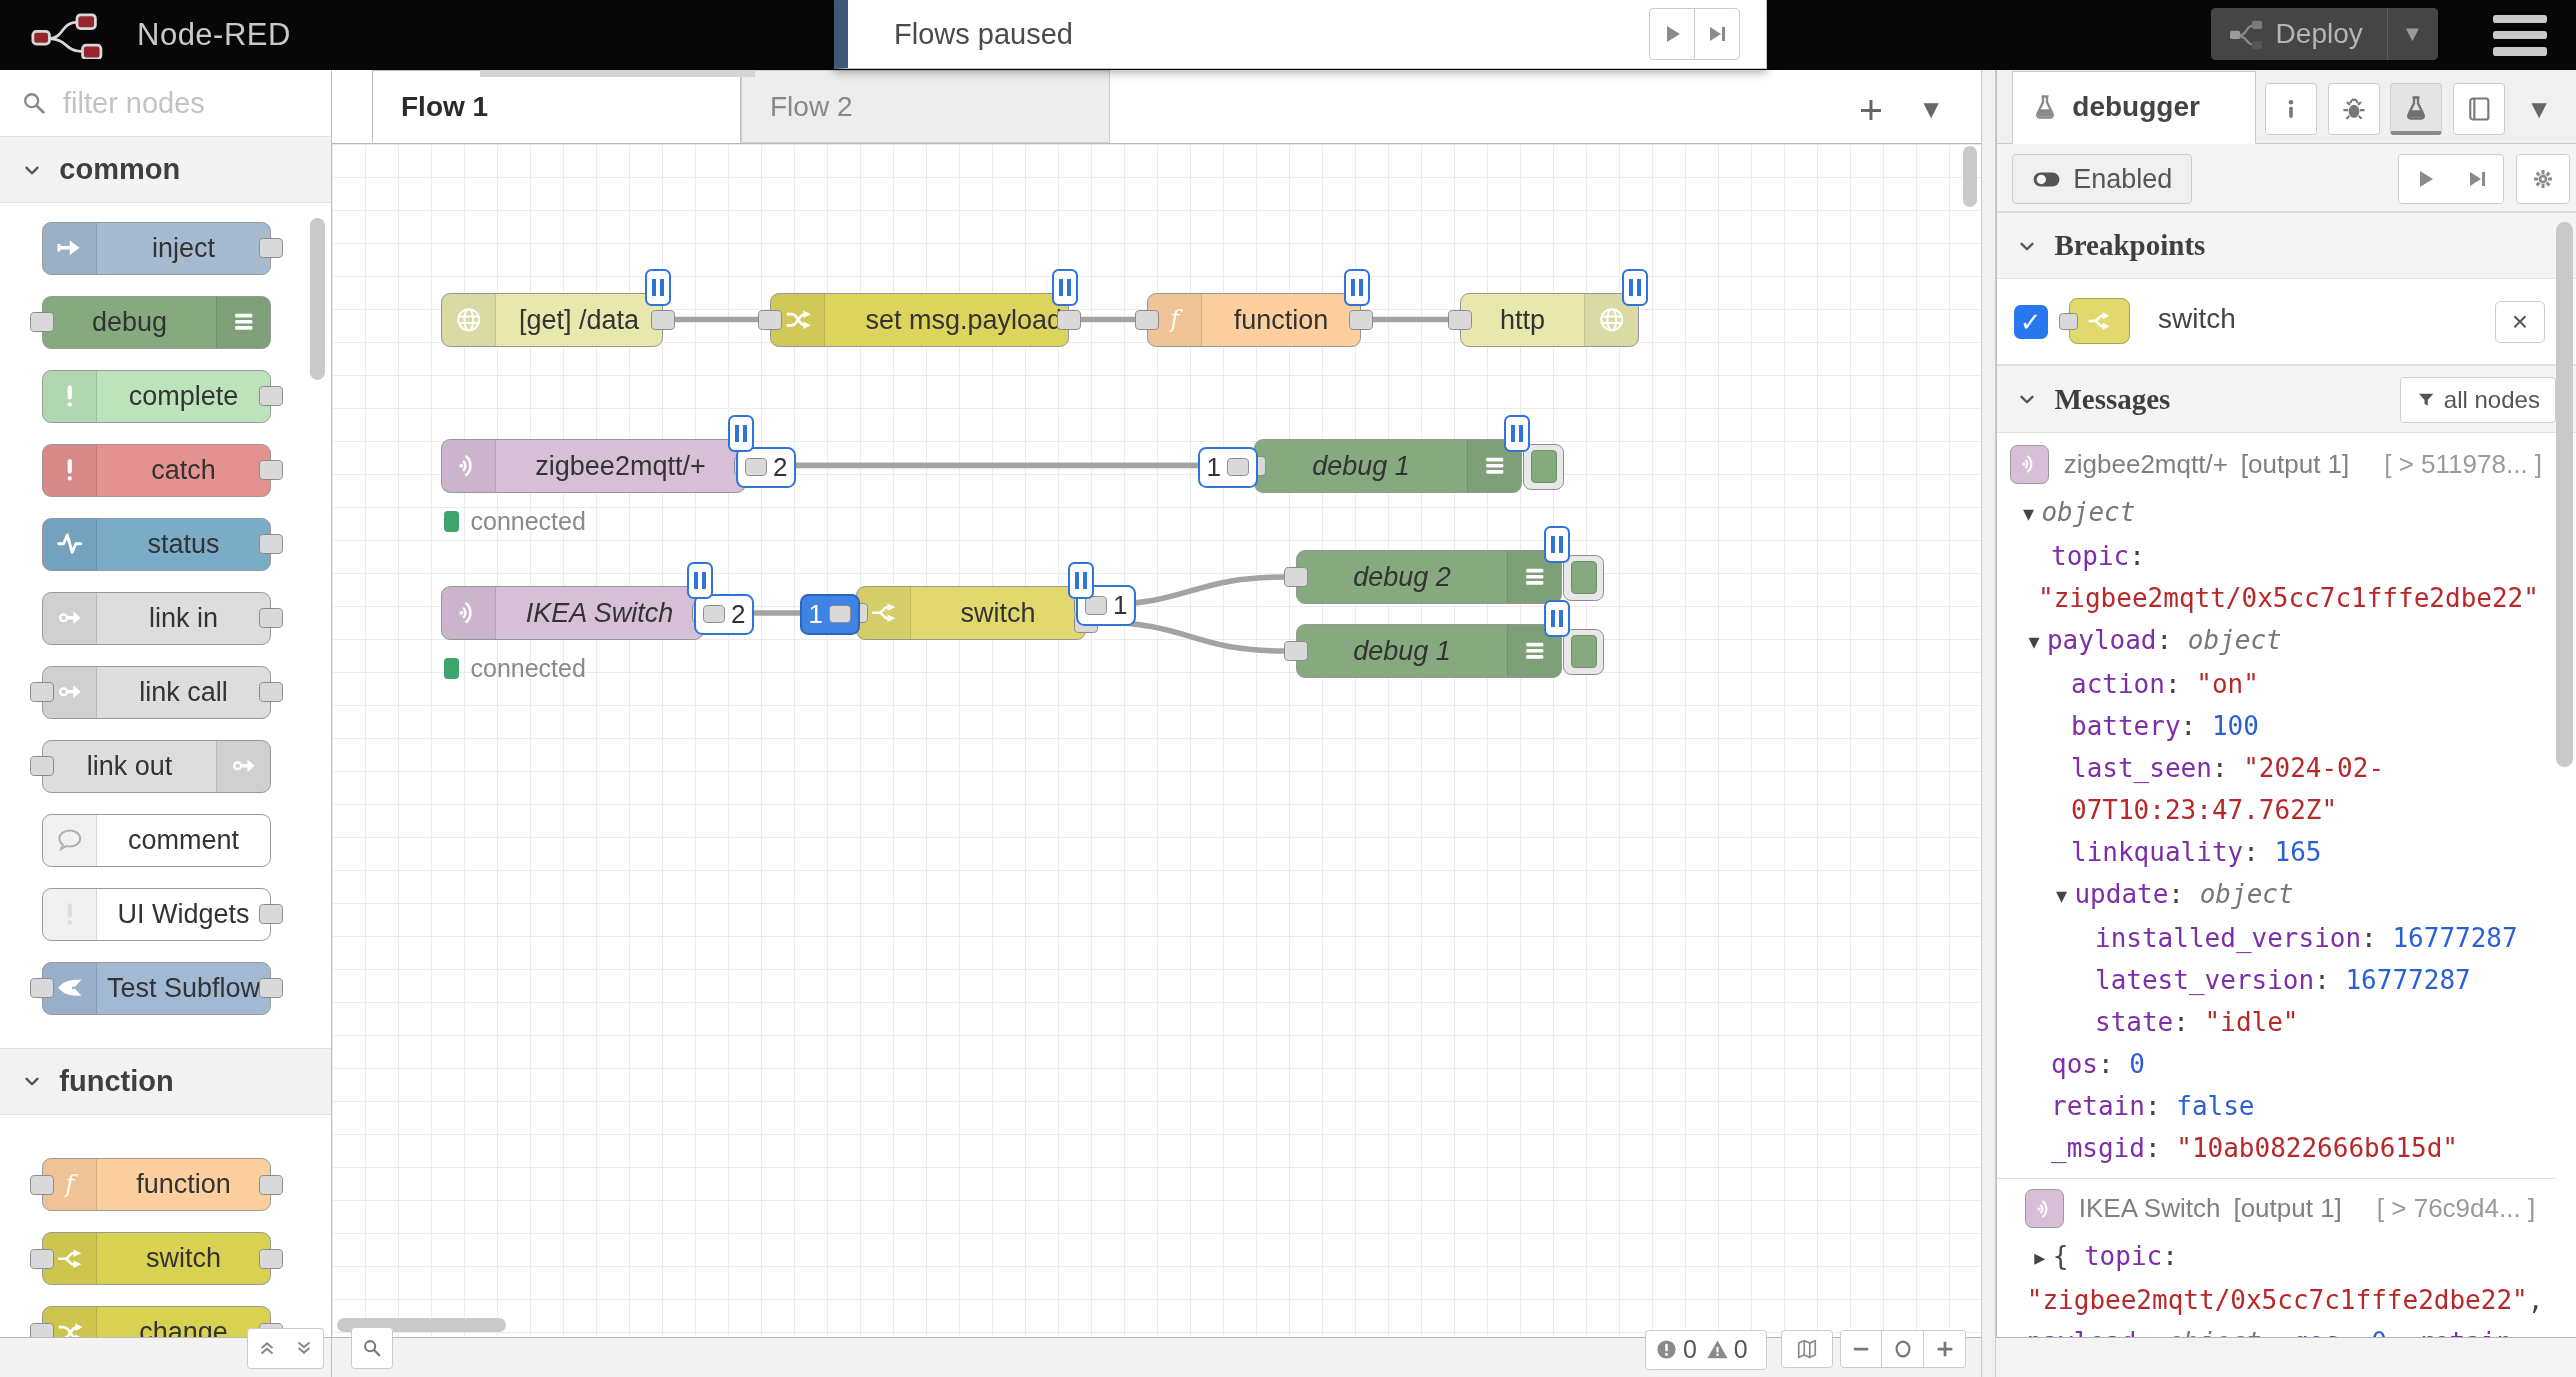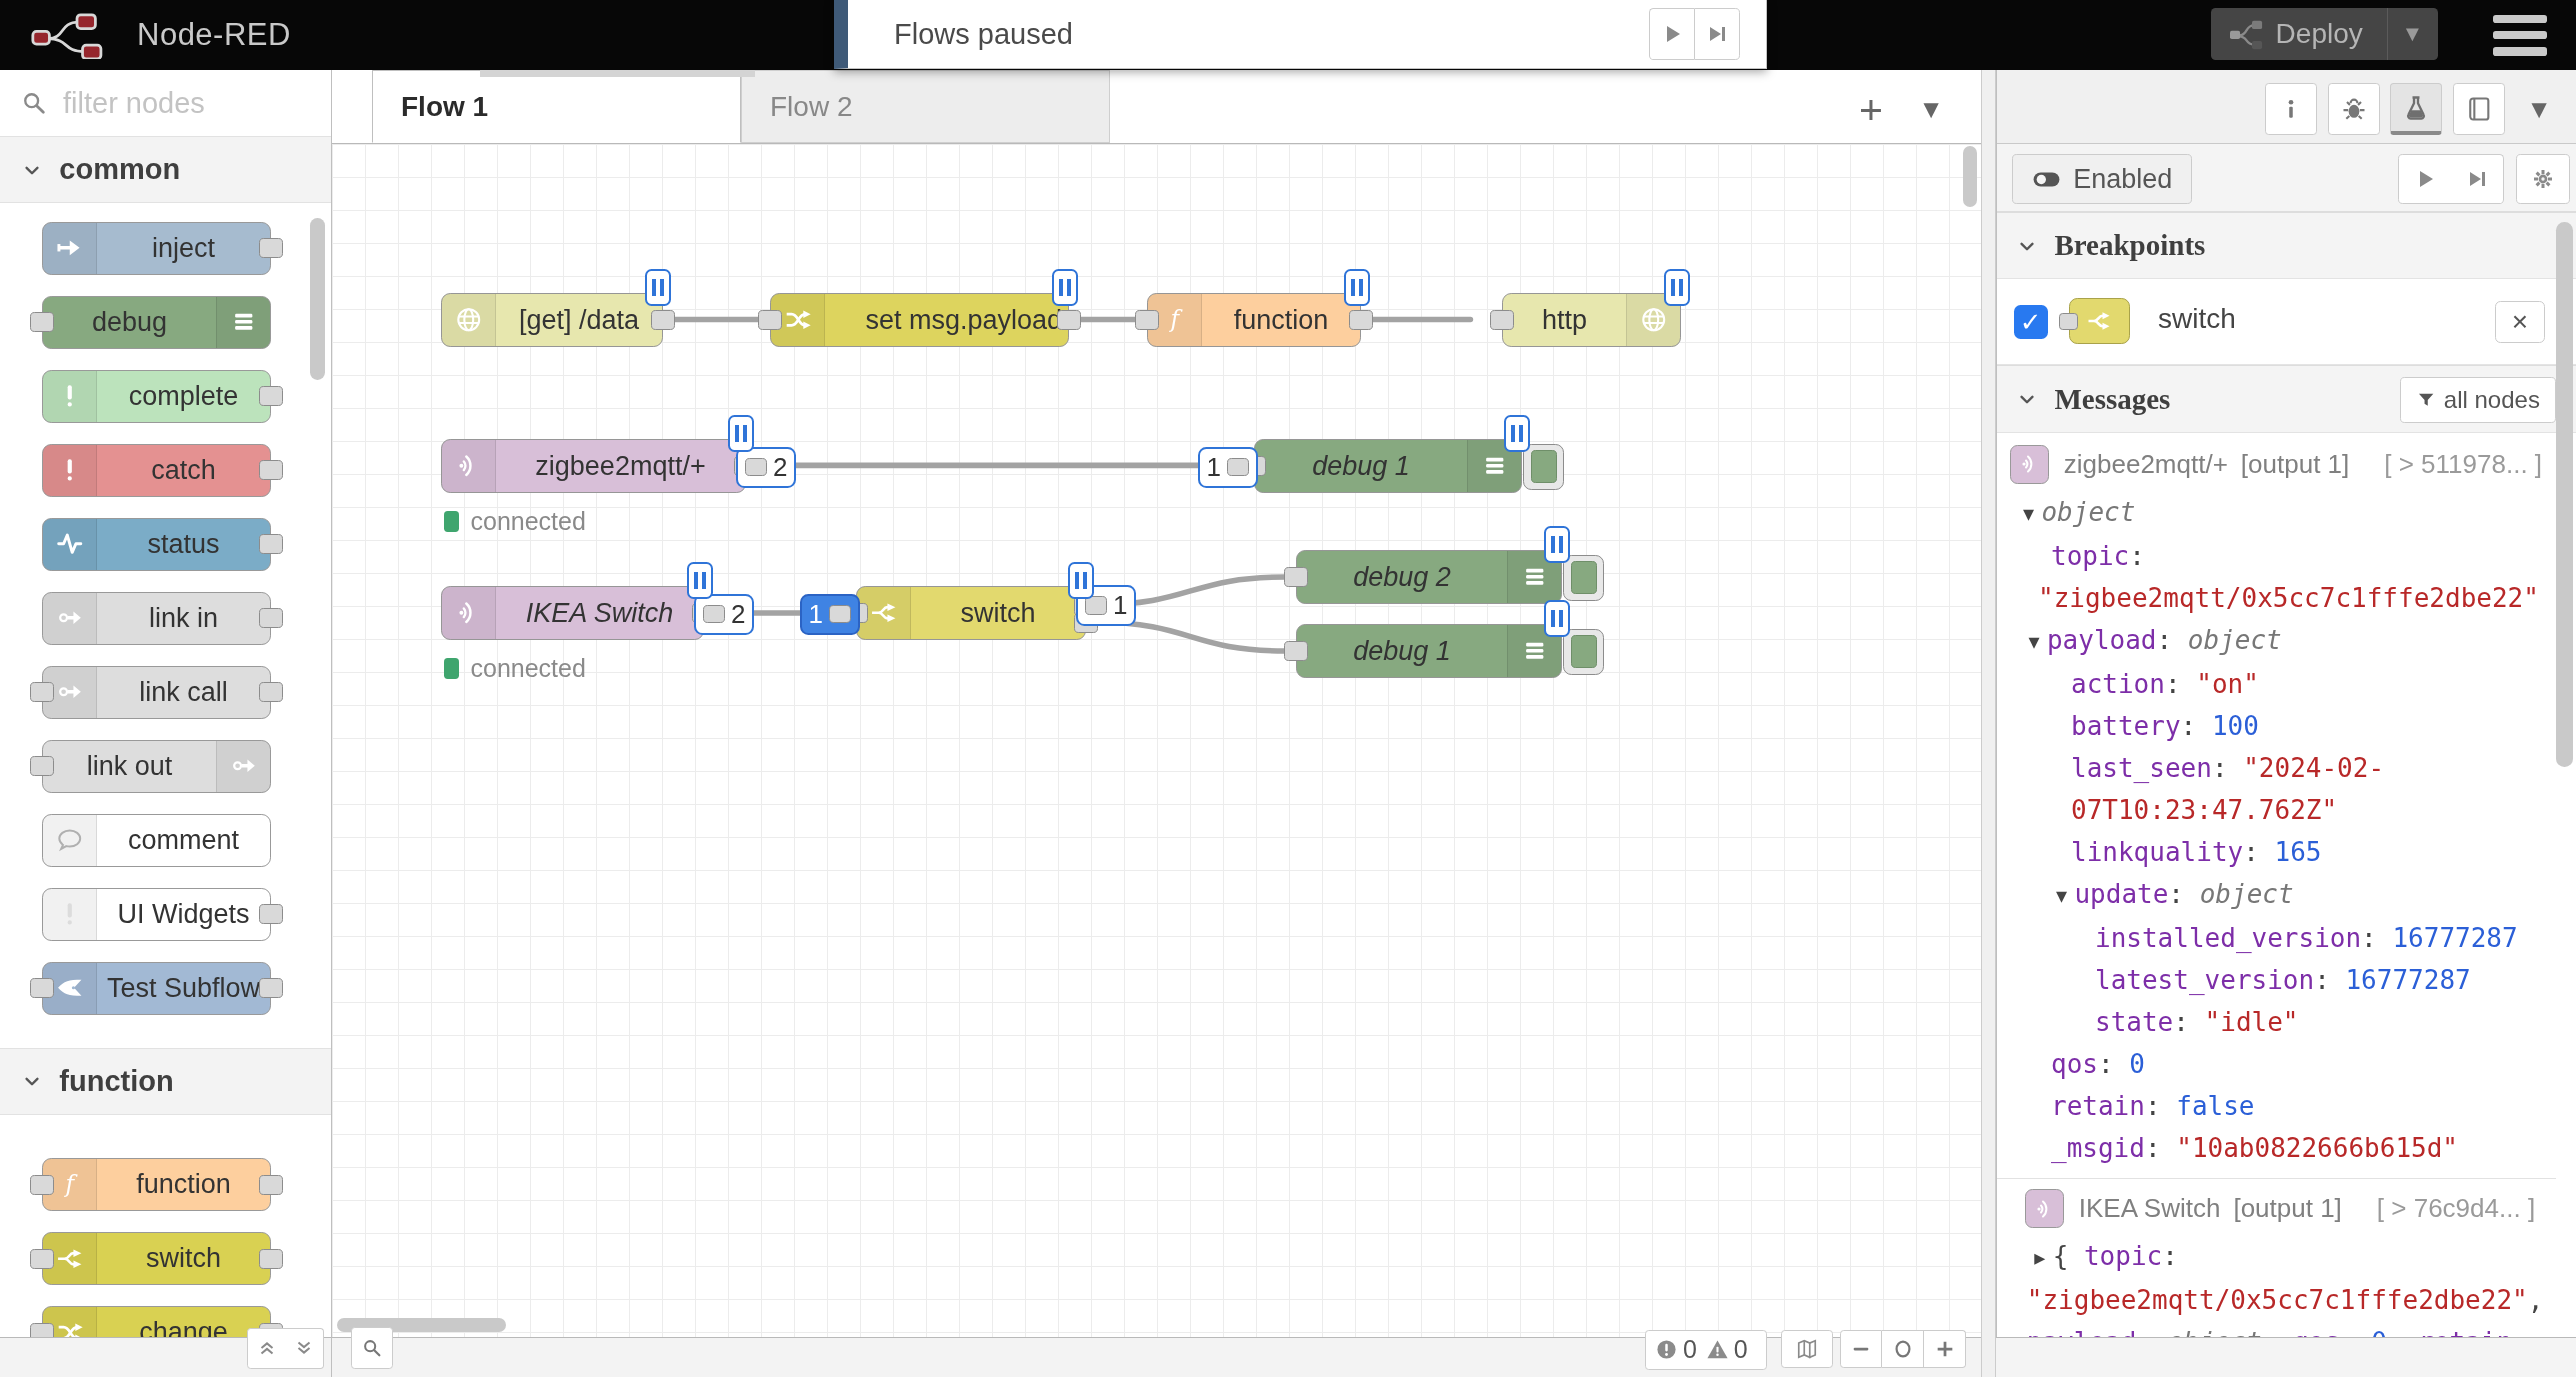--- a/index.html
+++ b/index.html
@@ -468,21 +468,21 @@
             </svg>
           </span>
           <span class="node-label">function</span>
           <span class="port port-in"></span>
           <span class="port port-out"></span>
           <span class="pause-badge" style="left: 196px;">
             <i></i>
             <i></i>
           </span>
         </div>
-        <div class="flow-node icon-right" style="left: 1170px; top: 149px; width: 179px; background: rgb(231, 231, 174);">
+        <div class="flow-node icon-right" style="left: 1128px; top: 149px; width: 179px; background: rgb(231, 231, 174);">
           <span class="node-icon-region">
             <svg viewBox="0 0 24 24">
               <g stroke="#fff" stroke-width="1.7" fill="none">
                 <circle cx="12" cy="12" r="8.5"></circle>
                 <ellipse cx="12" cy="12" rx="3.6" ry="8.5"></ellipse>
                 <path d="M4 9.3h16M4 14.7h16"></path>
               </g>
             </svg>
           </span>
           <span class="node-label">http</span>
@@ -634,20 +634,27 @@
             <i></i>
           </span>
         </div>
       </div>
   </div>
 
   <div id="splitter"></div>
 
   <div id="sidebar">
     <div id="sb-tabbar">
+      <div id="sb-tab">
+        <svg viewBox="0 0 24 24">
+          <path d="M9 3h6M10.3 3v5L5.6 17.6A2.2 2.2 0 007.6 21h8.8a2.2 2.2 0 002-3.4L13.7 8V3" fill="none" stroke="#8a8a8a" stroke-width="2"></path>
+          <path d="M8 14h8l1.8 3.8a1.4 1.4 0 01-1.3 2.2H7.5a1.4 1.4 0 01-1.3-2.2z" fill="#8a8a8a"></path>
+        </svg>
+        <span class="lbl">debugger</span>
+      </div>
       <div class="sb-icbtn" style="left:268px">
         <svg viewBox="0 0 24 24">
             <g fill="#777">
               <rect x="10.5" y="10" width="3" height="9.5" rx="1"></rect>
               <circle cx="12" cy="6.2" r="2"></circle>
             </g>
           </svg>
       </div>
       <div class="sb-icbtn" style="left:331px">
         <svg viewBox="0 0 24 24">

